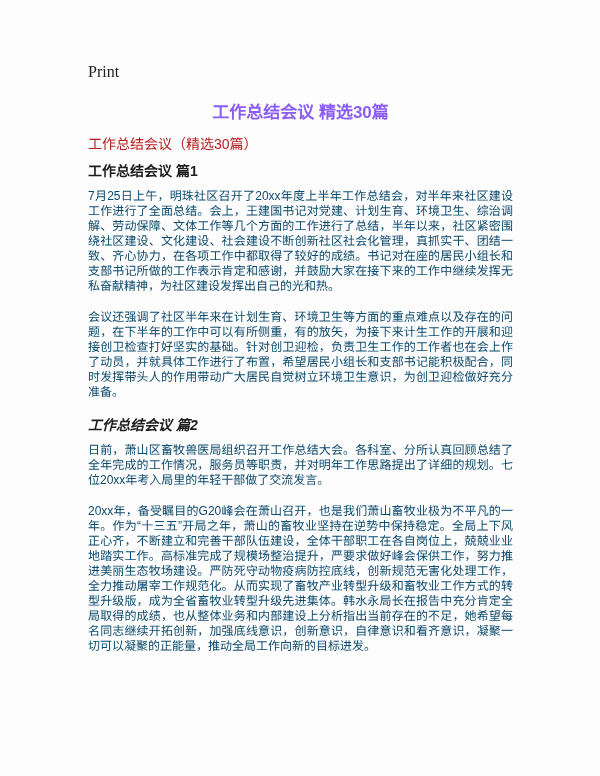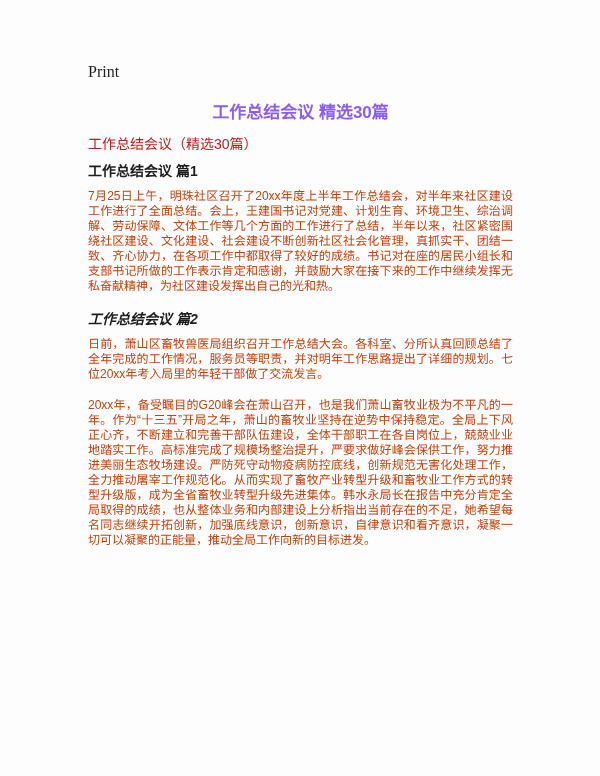--- a/index.html
+++ b/index.html
@@ -53,41 +53,42 @@
     font-style: italic;
   }
   .body-paragraph {
     margin: 9px 0 16px 0;
     font-size: 12px;
     line-height: 15px;
     text-align: justify;
     text-justify: inter-ideograph;
     word-break: break-all;
     line-break: anywhere;
-    color: #c2410c;
+    color: #0c4a6e;
   }
   .body-paragraph.first-after-heading {
     margin-top: 8px;
   }
 </style>
 </head>
 <body>
 
 <div class="page">
 
   <div class="print-link">Print</div>
 
   <h1 class="doc-title">工作总结会议 精选30篇</h1>
 
   <p class="doc-subtitle">工作总结会议（精选30篇）</p>
 
   <h2 class="section-heading">工作总结会议 篇1</h2>
 
   <p class="body-paragraph first-after-heading">7月25日上午，明珠社区召开了20xx年度上半年工作总结会，对半年来社区建设工作进行了全面总结。会上，王建国书记对党建、计划生育、环境卫生、综治调解、劳动保障、文体工作等几个方面的工作进行了总结，半年以来，社区紧密围绕社区建设、文化建设、社会建设不断创新社区社会化管理，真抓实干、团结一致、齐心协力，在各项工作中都取得了较好的成绩。书记对在座的居民小组长和支部书记所做的工作表示肯定和感谢，并鼓励大家在接下来的工作中继续发挥无私奋献精神，为社区建设发挥出自己的光和热。</p>
 
+  <p class="body-paragraph">会议还强调了社区半年来在计划生育、环境卫生等方面的重点难点以及存在的问题，在下半年的工作中可以有所侧重，有的放矢，为接下来计生工作的开展和迎接创卫检查打好坚实的基础。针对创卫迎检，负责卫生工作的工作者也在会上作了动员，并就具体工作进行了布置，希望居民小组长和支部书记能积极配合，同时发挥带头人的作用带动广大居民自觉树立环境卫生意识，为创卫迎检做好充分准备。</p>
 
 
   <h2 class="section-heading second">工作总结会议 篇2</h2>
 
   <p class="body-paragraph first-after-heading">日前，萧山区畜牧兽医局组织召开工作总结大会。各科室、分所认真回顾总结了全年完成的工作情况，服务员等职责，并对明年工作思路提出了详细的规划。七位20xx年考入局里的年轻干部做了交流发言。</p>
 
   <p class="body-paragraph">20xx年，备受瞩目的G20峰会在萧山召开，也是我们萧山畜牧业极为不平凡的一年。作为“十三五”开局之年，萧山的畜牧业坚持在逆势中保持稳定。全局上下风正心齐，不断建立和完善干部队伍建设，全体干部职工在各自岗位上，兢兢业业地踏实工作。高标准完成了规模场整治提升，严要求做好峰会保供工作，努力推进美丽生态牧场建设。严防死守动物疫病防控底线，创新规范无害化处理工作，全力推动屠宰工作规范化。从而实现了畜牧产业转型升级和畜牧业工作方式的转型升级版，成为全省畜牧业转型升级先进集体。韩水永局长在报告中充分肯定全局取得的成绩，也从整体业务和内部建设上分析指出当前存在的不足，她希望每名同志继续开拓创新，加强底线意识，创新意识，自律意识和看齐意识，凝聚一切可以凝聚的正能量，推动全局工作向新的目标进发。</p>
 
 </div>
 

